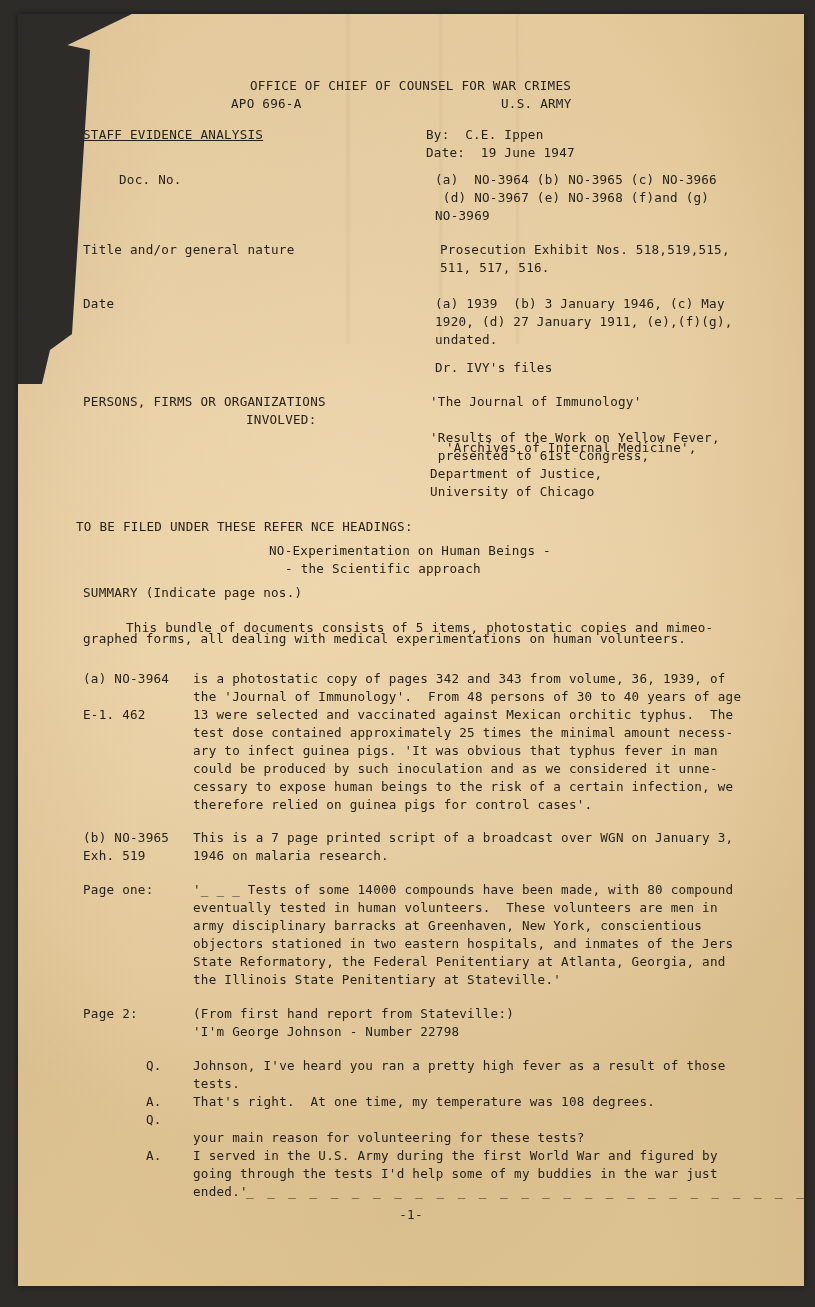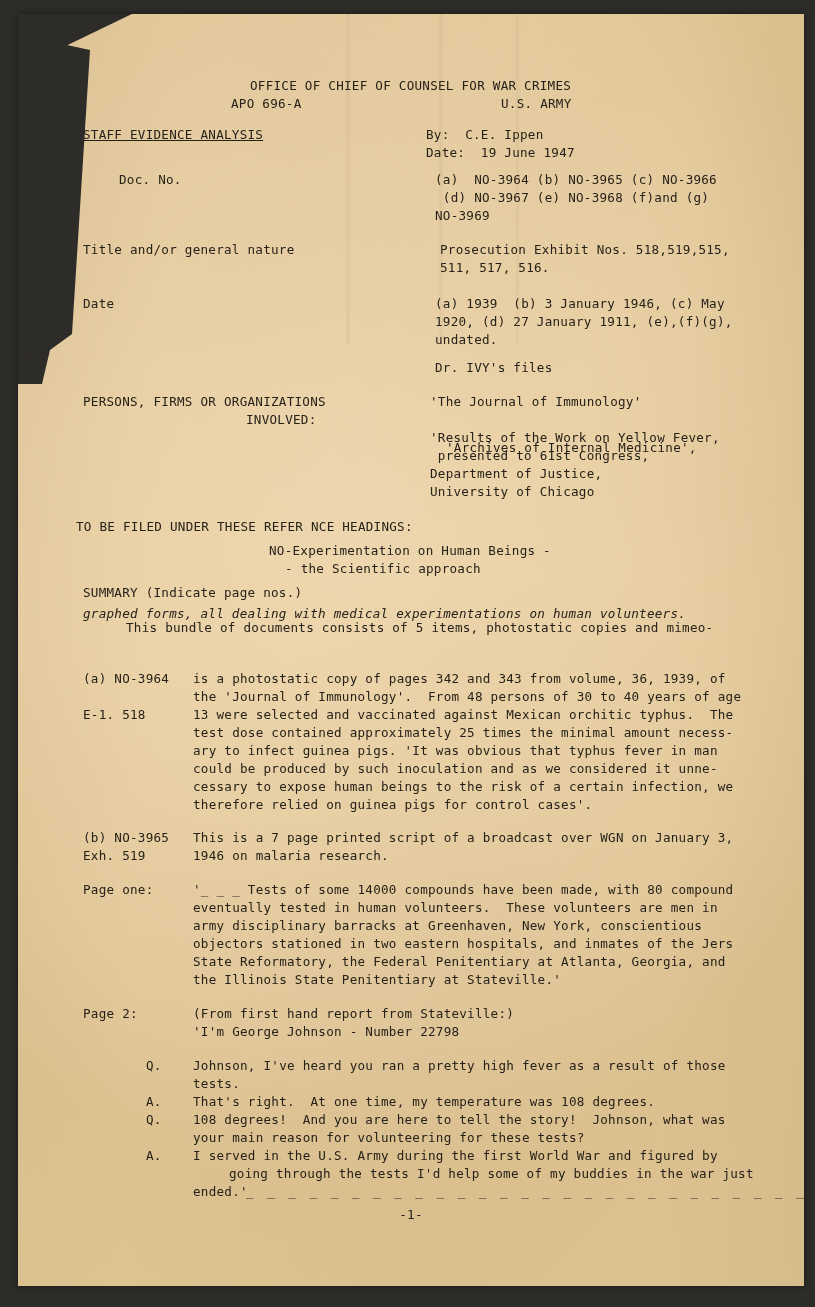--- a/index.html
+++ b/index.html
@@ -153,25 +153,25 @@
       
       <div class="ln" style="left:58px; top:504px;">TO BE FILED UNDER THESE REFER NCE HEADINGS:</div>
       <div class="ln" style="left:251px; top:528px;">NO-Experimentation on Human Beings -</div>
       <div class="ln" style="left:267px; top:546px;">- the Scientific approach</div>
 
       
       <div class="ln" style="left:65px; top:570px;">SUMMARY (Indicate page nos.)</div>
 
       
       <div class="ln" style="left:108px; top:605px;">This bundle of documents consists of 5 items, photostatic copies and mimeo-</div>
-      <div class="ln" style="left:65px; top:591px;font-style:italic;">graphed forms, all dealing with medical experimentations on human volunteers.</div>
+      <div class="ln" style="left:65px; top:616px;">graphed forms, all dealing with medical experimentations on human volunteers.</div>
 
       
       <div class="ln" style="left:65px; top:656px;">(a) NO-3964</div>
-      <div class="ln" style="left:65px; top:692px;">E-1. 518</div>
+      <div class="ln" style="left:65px; top:692px;">E-1. 462</div>
       <div class="ln" style="left:175px; top:656px;">is a photostatic copy of pages 342 and 343 from volume, 36, 1939, of</div>
       <div class="ln" style="left:175px; top:674px;">the 'Journal of Immunology'.  From 48 persons of 30 to 40 years of age</div>
       <div class="ln" style="left:175px; top:692px;">13 were selected and vaccinated against Mexican orchitic typhus.  The</div>
       <div class="ln" style="left:175px; top:710px;">test dose contained approximately 25 times the minimal amount necess-</div>
       <div class="ln" style="left:175px; top:746px;">could be produced by such inoculation and as we considered it unne-</div>
       <div class="ln" style="left:175px; top:728px;">ary to infect guinea pigs. 'It was obvious that typhus fever in man</div>
       <div class="ln" style="left:175px; top:764px;">cessary to expose human beings to the risk of a certain infection, we</div>
       <div class="ln" style="left:175px; top:782px;">therefore relied on guinea pigs for control cases'.</div>
 
       
@@ -196,26 +196,25 @@
 
       
       <div class="ln" style="left:128px; top:1043px;">Q.</div>
       <div class="ln" style="left:175px; top:1043px;">Johnson, I've heard you ran a pretty high fever as a result of those</div>
       <div class="ln" style="left:175px; top:1061px;text-align:center;">tests.</div>
 
       <div class="ln" style="left:128px; top:1079px;">A.</div>
       <div class="ln" style="left:175px; top:1079px;">That's right.  At one time, my temperature was 108 degrees.</div>
 
       <div class="ln" style="left:128px; top:1097px;">Q.</div>
-      <div class="ln" style="left:175px; top:1097px;">108 degrees!  And you are here to tell the story!  Johnson, what was</div>
       <div class="ln" style="left:175px; top:1115px;">your main reason for volunteering for these tests?</div>
 
       <div class="ln" style="left:128px; top:1133px;">A.</div>
       <div class="ln" style="left:175px; top:1133px;">I served in the U.S. Army during the first World War and figured by</div>
-      <div class="ln" style="left:175px; top:1151px;margin-left:36px;">going through the tests I'd help some of my buddies in the war just</div>
+      <div class="ln" style="left:175px; top:1151px;">going through the tests I'd help some of my buddies in the war just</div>
       <div class="ln" style="left:175px; top:1169px;">ended.'</div>
 
       
       <div class="ln dashes" style="left:228px; top:1169px;">_ _ _ _ _ _ _ _ _ _ _ _ _ _ _ _ _ _ _ _ _ _ _ _ _ _ _ _ _ _</div>
 
       
       <div class="ln center" style="top:1192px;">-1-</div>
 
     </div>
   </div>

